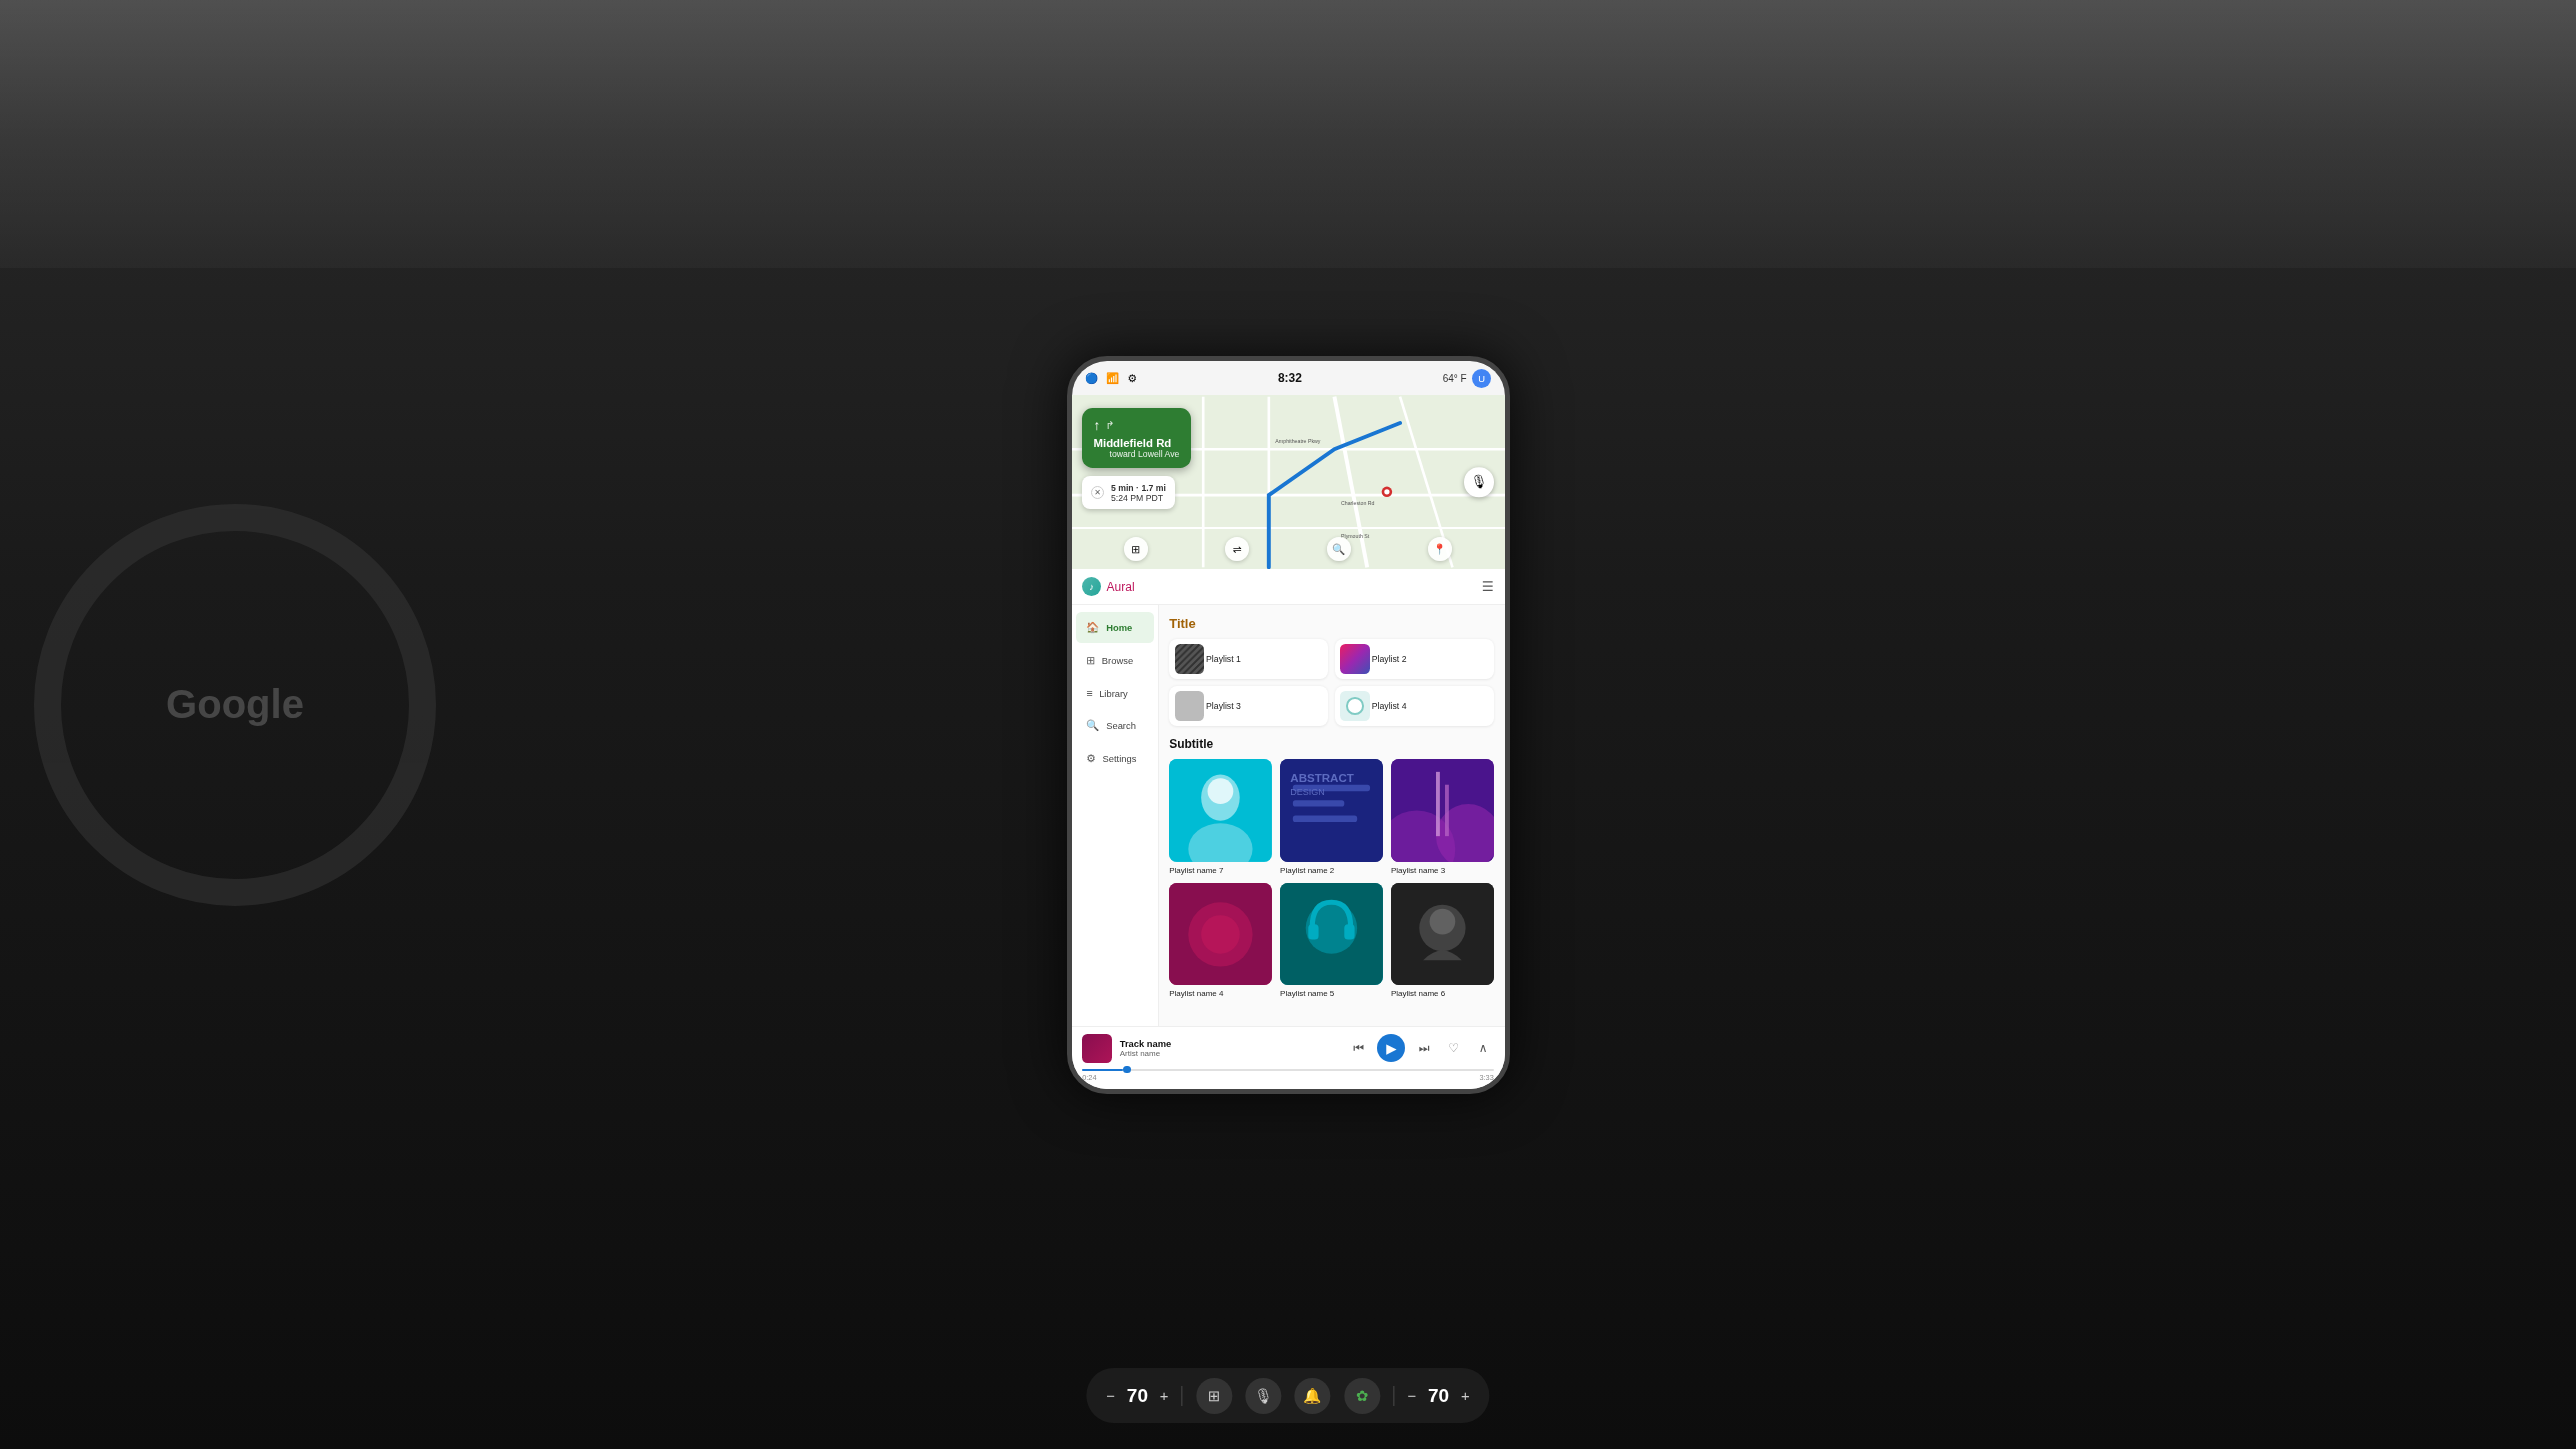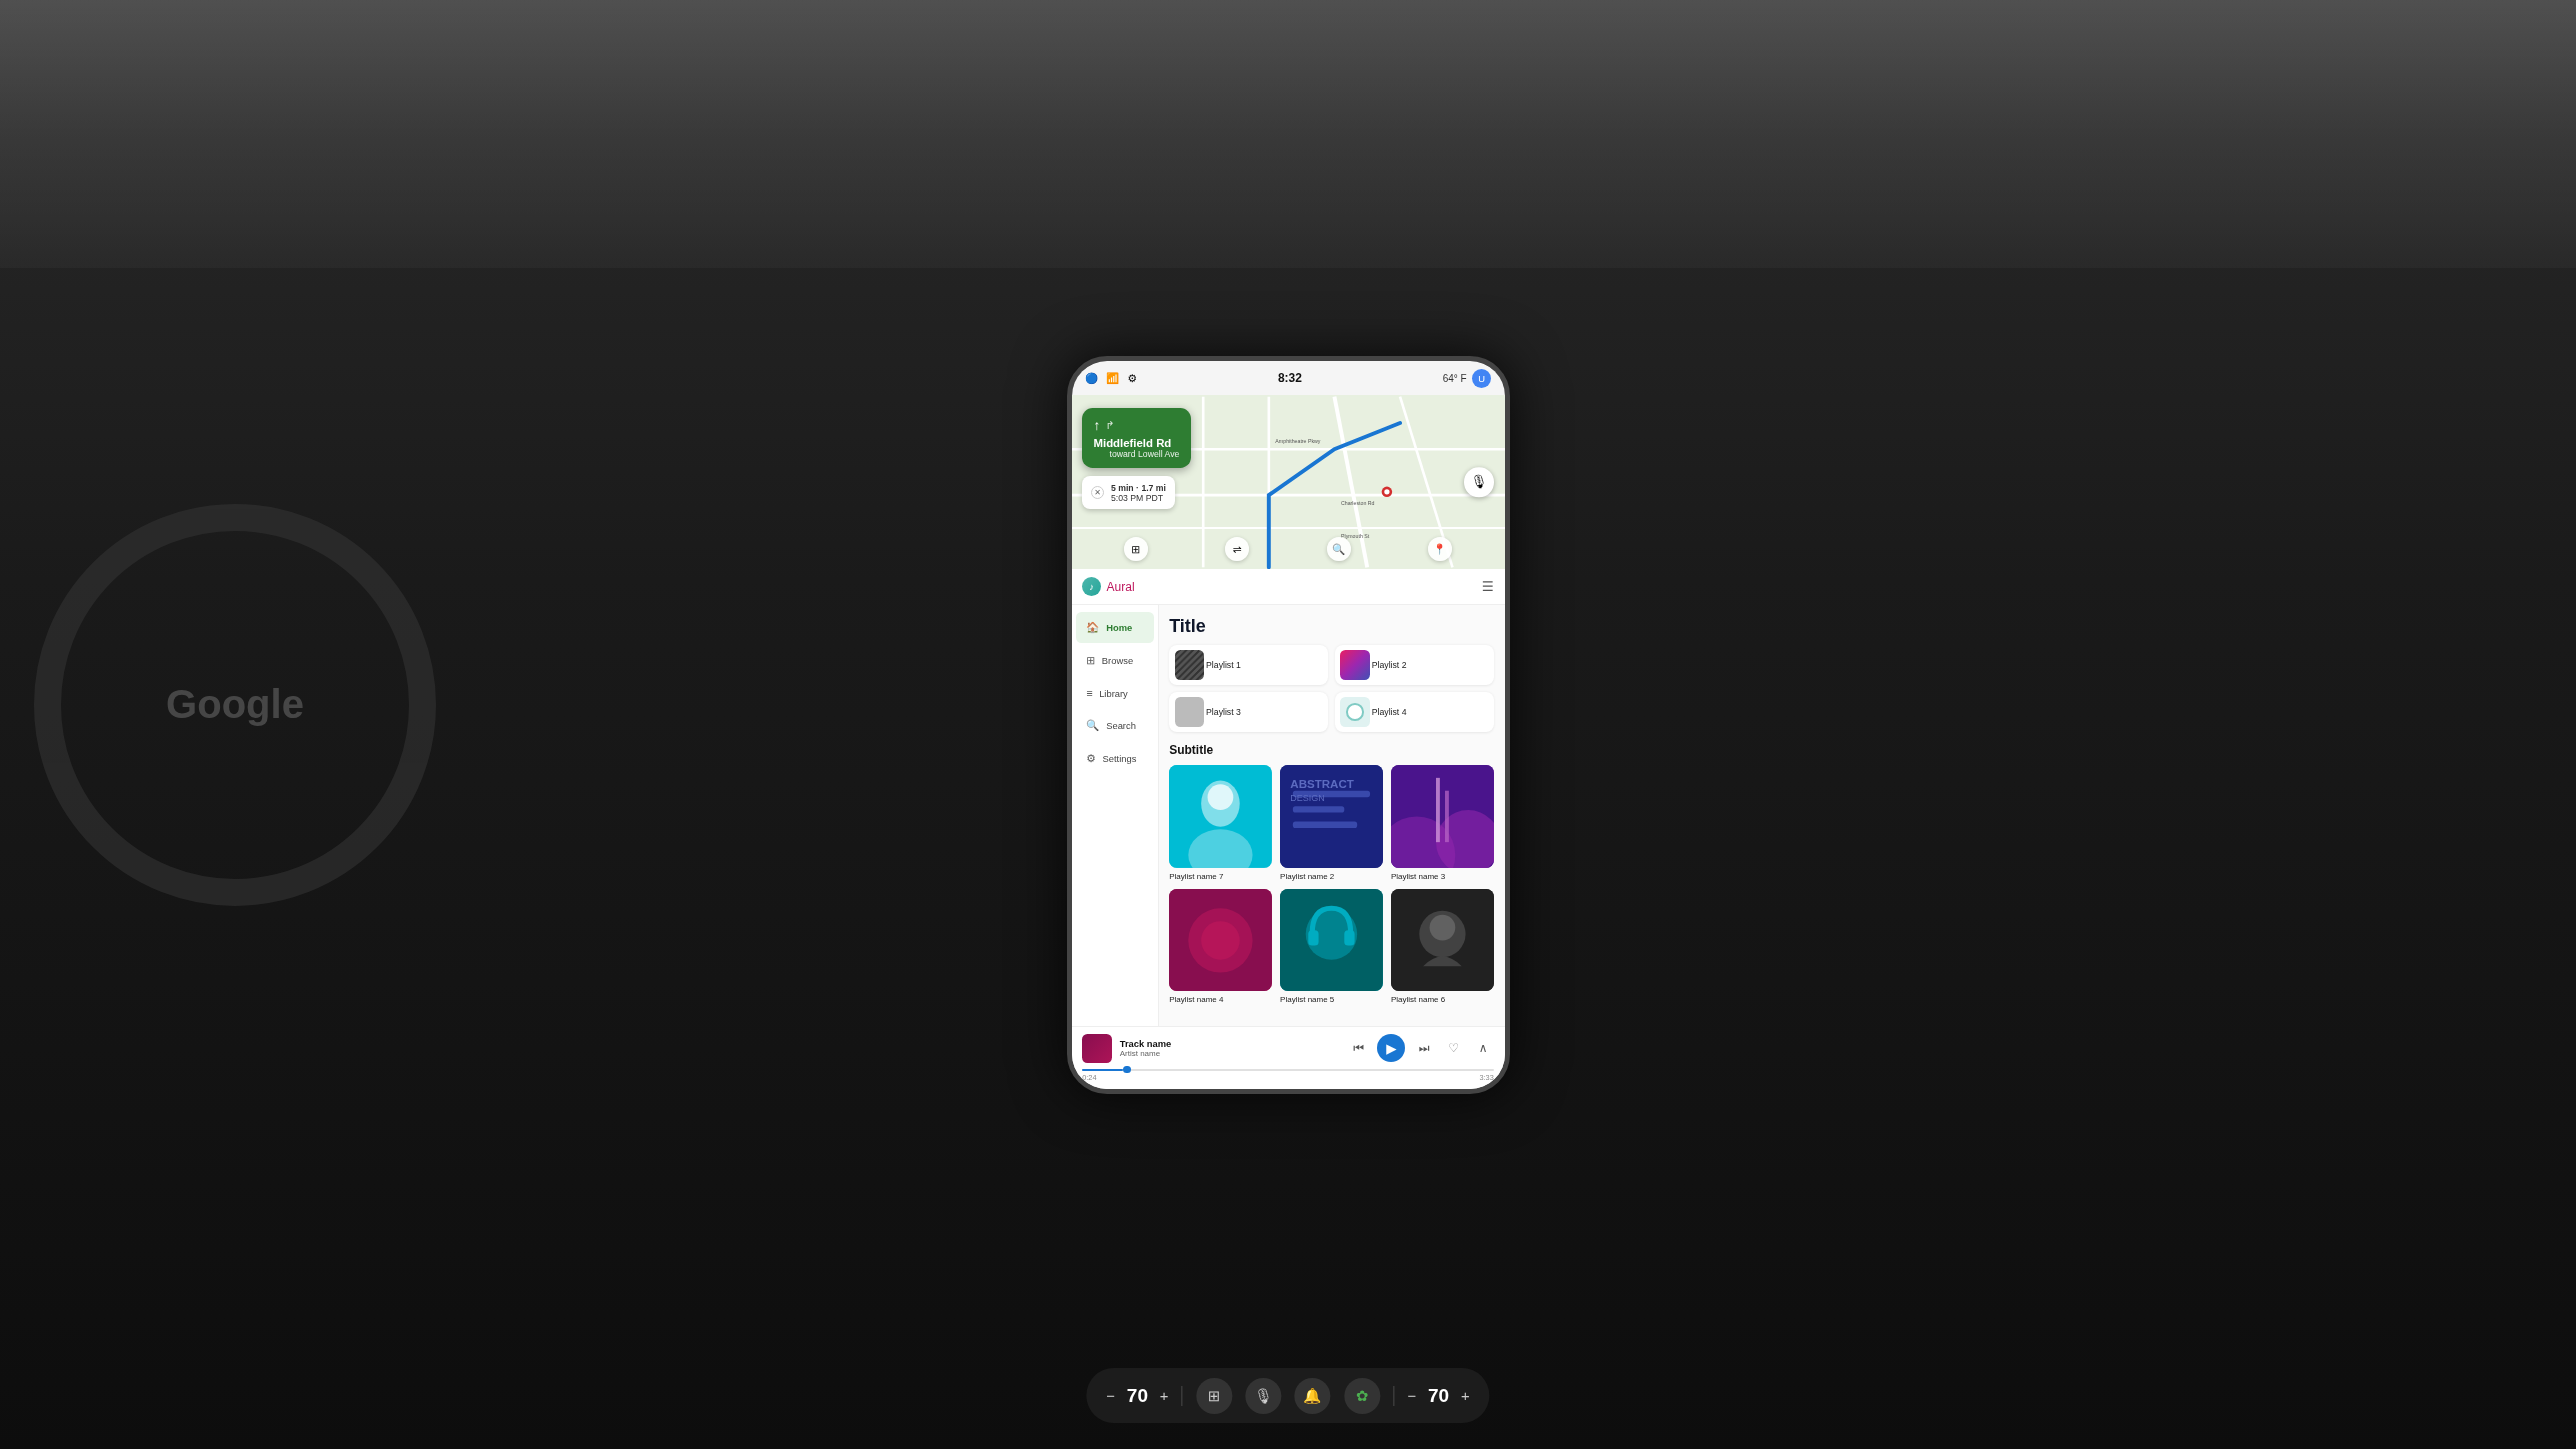--- a/index.html
+++ b/index.html
@@ -330,23 +330,23 @@
 
     
     .content-area {
       flex: 1;
       overflow-y: auto;
       padding: 10.7px;
     }
     .content-area::-webkit-scrollbar { display: none; }
 
     .section-title {
-      font-size: 18px;
+      font-size: 13px;
       font-weight: 700;
-      color: #0f172a;
+      color: #a16207;
       margin-bottom: 8px;
     }
     .section-subtitle {
       font-size: 12px;
       font-weight: 700;
       color: #111;
       margin-top: 10.7px;
       margin-bottom: 8px;
     }
 
@@ -667,21 +667,21 @@
         <span style="font-size:10.7px; opacity:0.8">↱</span>
       </div>
       <div class="nav-street">Middlefield Rd</div>
       <div class="nav-toward">toward Lowell Ave</div>
     </div>
 
     <div class="eta-card">
       <div class="eta-close">✕</div>
       <div class="eta-info">
         <div class="eta-time">5 min · 1.7 mi</div>
-        <div>5:03 PM PDT</div>
+        <div>5:24 PM PDT</div>
       </div>
     </div>
 
     <div class="mic-float">🎙</div>
 
     <div class="map-controls">
       <div class="map-ctrl-btn">⊞</div>
       <div class="map-ctrl-btn">⇌</div>
       <div class="map-ctrl-btn">🔍</div>
       <div class="map-ctrl-btn">📍</div>

